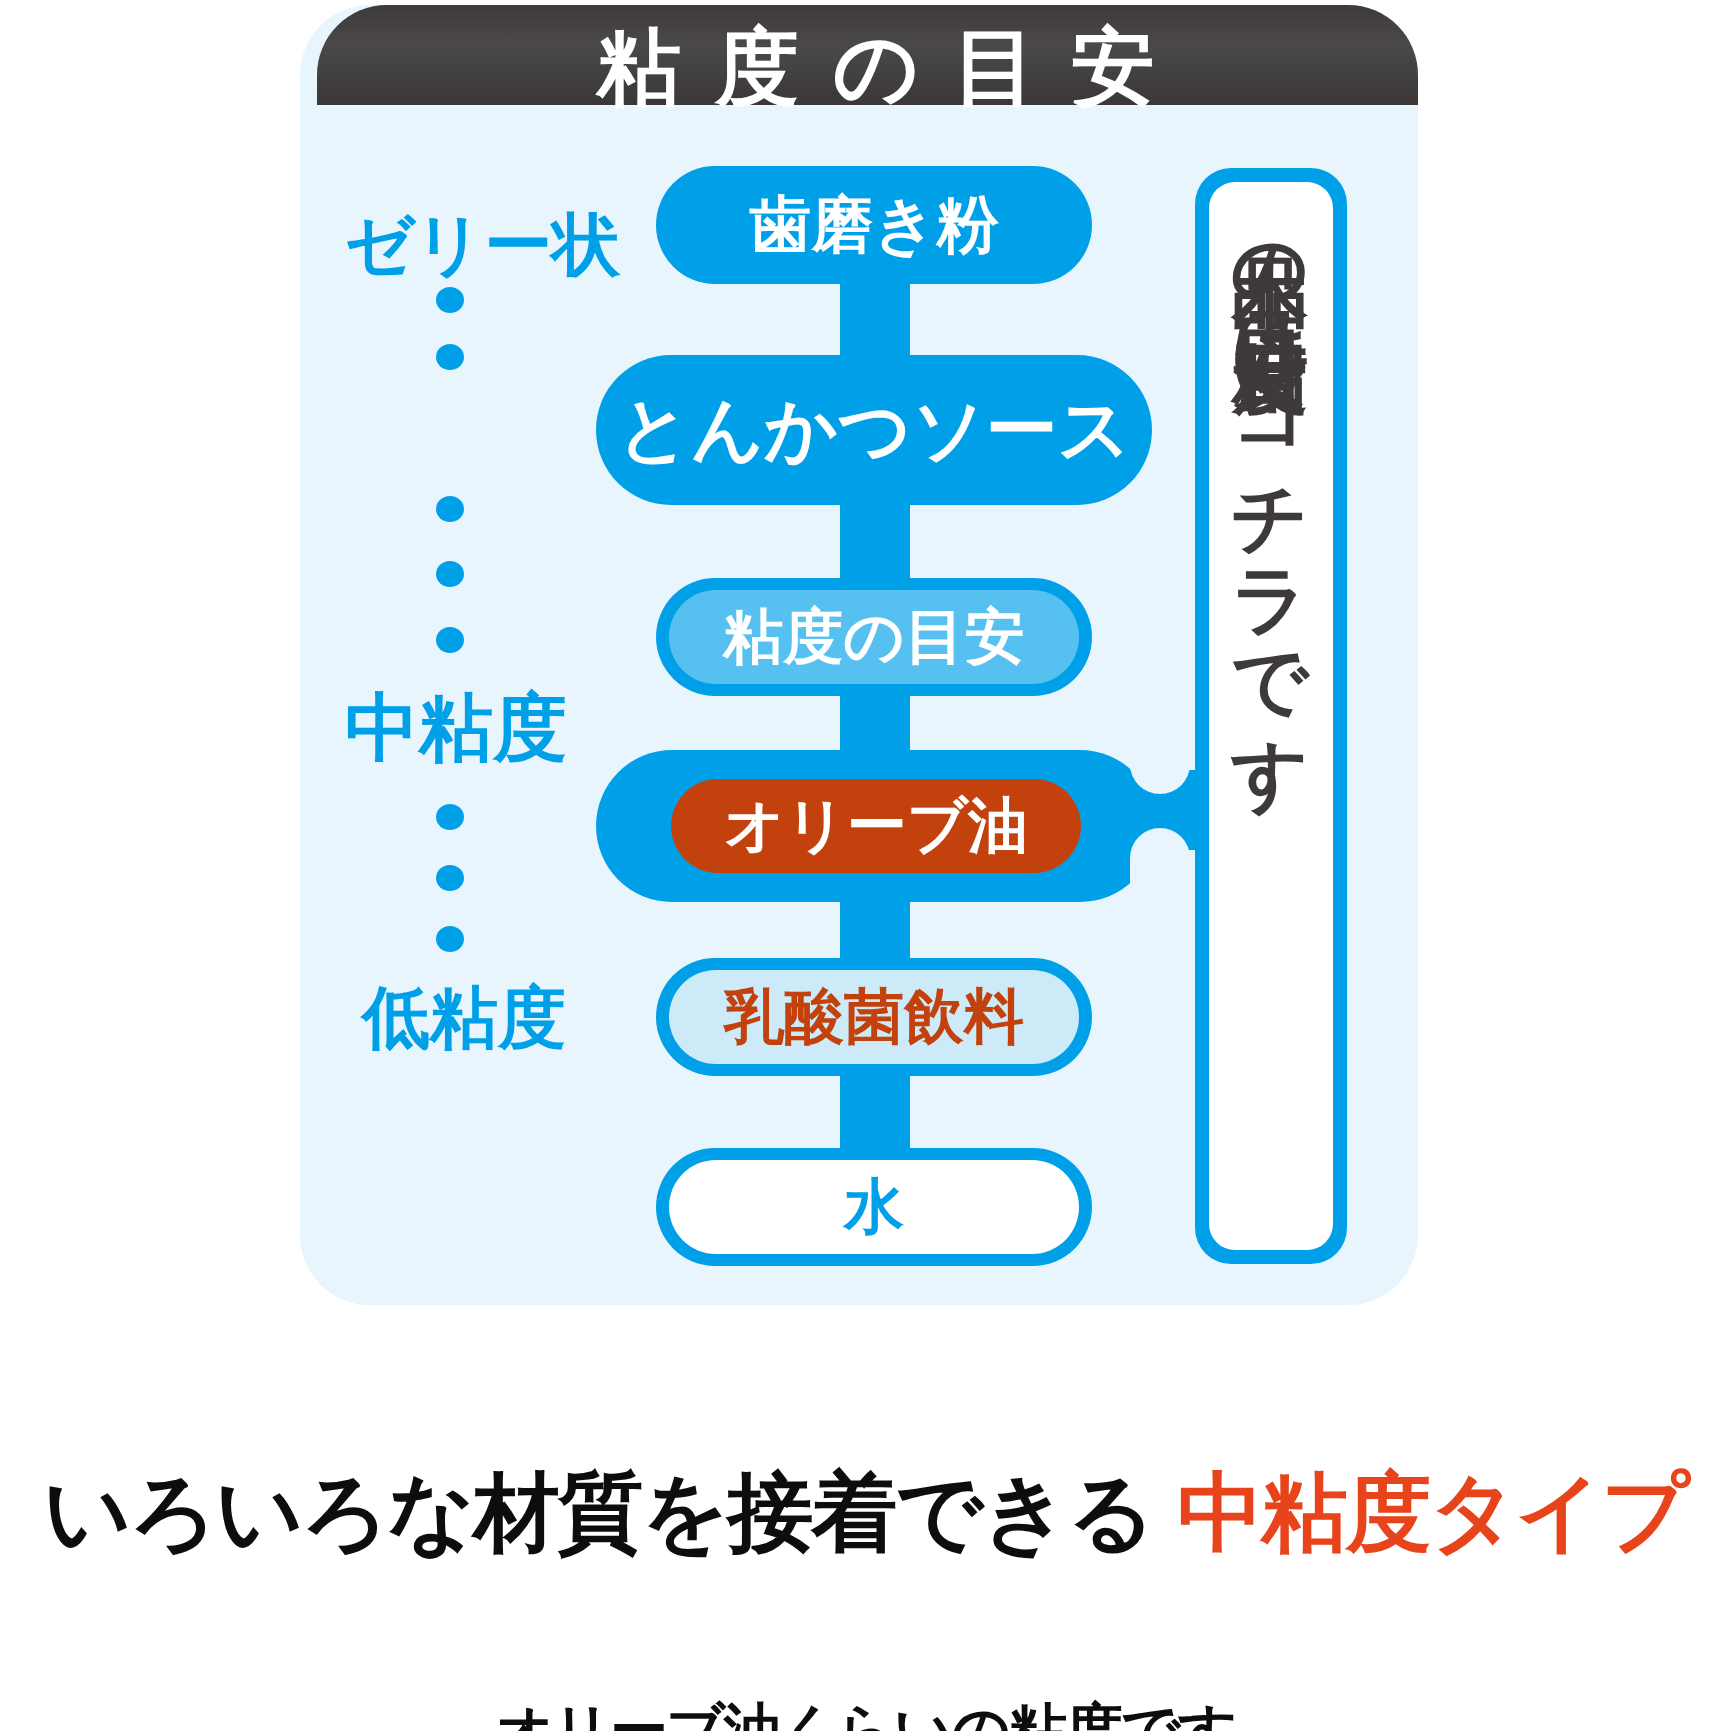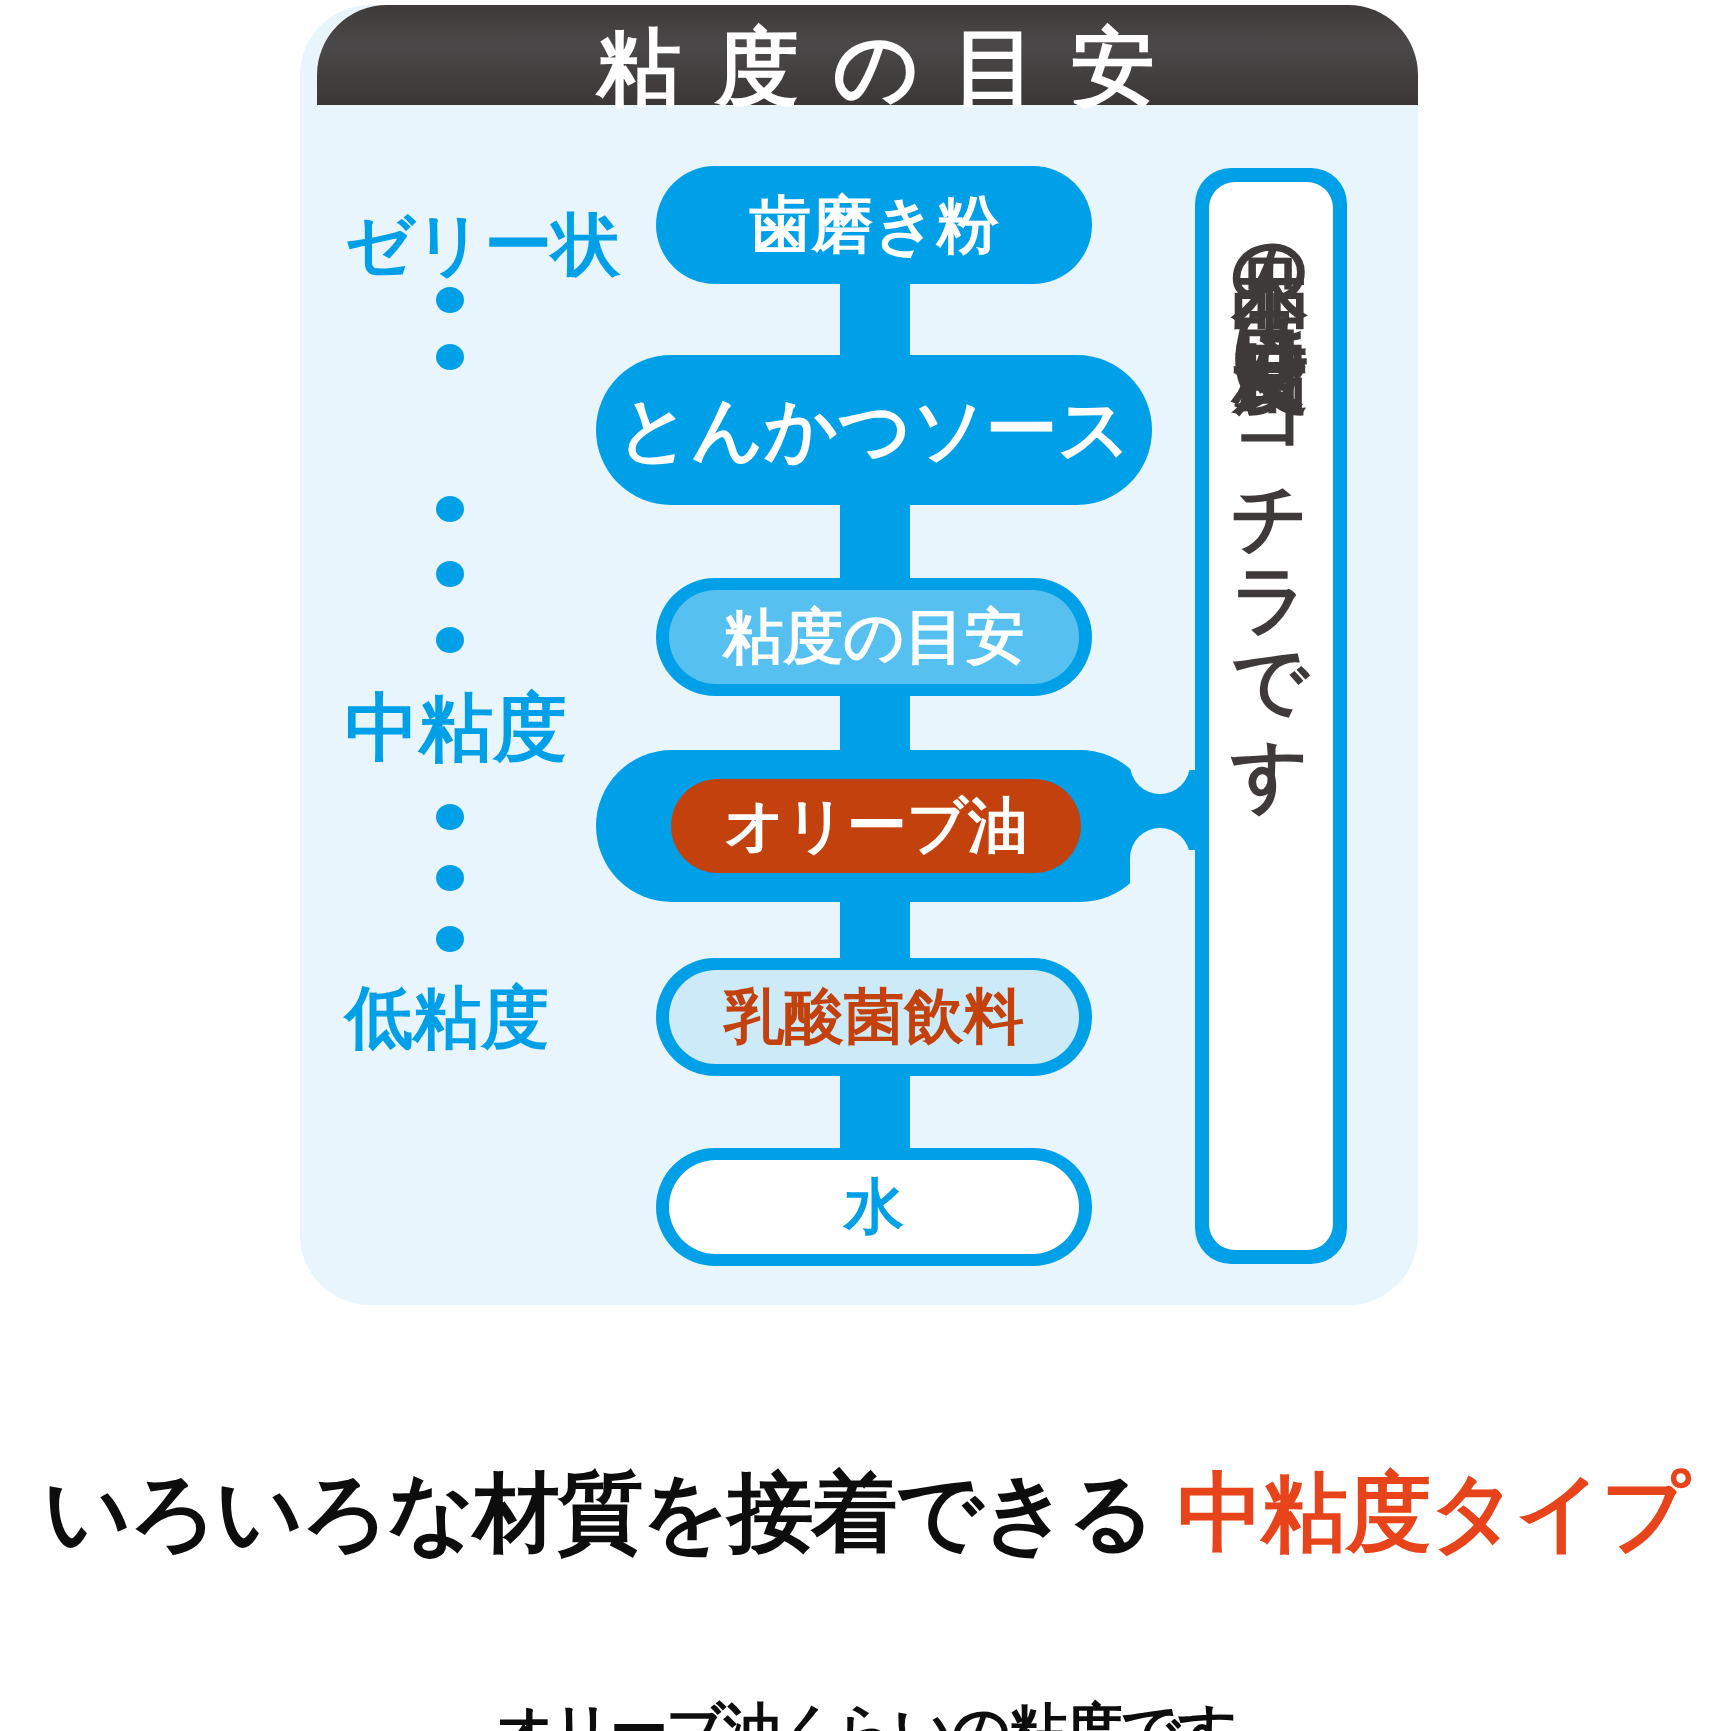--- a/index.html
+++ b/index.html
@@ -53,21 +53,21 @@
   <div class="scale-label" style="left:345px;top:205px;">ゼリー状</div>
   <div class="dot" style="left:436px;top:287px;"></div>
   <div class="dot" style="left:436px;top:344px;"></div>
   <div class="dot" style="left:436px;top:496px;"></div>
   <div class="dot" style="left:436px;top:561px;"></div>
   <div class="dot" style="left:436px;top:627px;"></div>
   <div class="scale-label" style="left:345px;top:687px;font-size:74px;">中粘度</div>
   <div class="dot" style="left:436px;top:804px;"></div>
   <div class="dot" style="left:436px;top:865px;"></div>
   <div class="dot" style="left:436px;top:926px;"></div>
-  <div class="scale-label" style="left:345px;top:978px;">低粘度</div>
+  <div class="scale-label" style="left:362px;top:978px;">低粘度</div>
 
   <div class="stem" style="top:260px;height:120px;"></div>
   <div class="stem" style="top:490px;height:100px;"></div>
   <div class="stem" style="top:680px;height:100px;"></div>
   <div class="stem" style="top:880px;height:100px;"></div>
   <div class="stem" style="top:1060px;height:100px;"></div>
 
   <div class="pill" style="left:656px;top:166px;width:436px;height:118px;">
     <span class="pill-text" style="font-size:62px;">歯磨き粉</span>
   </div>

